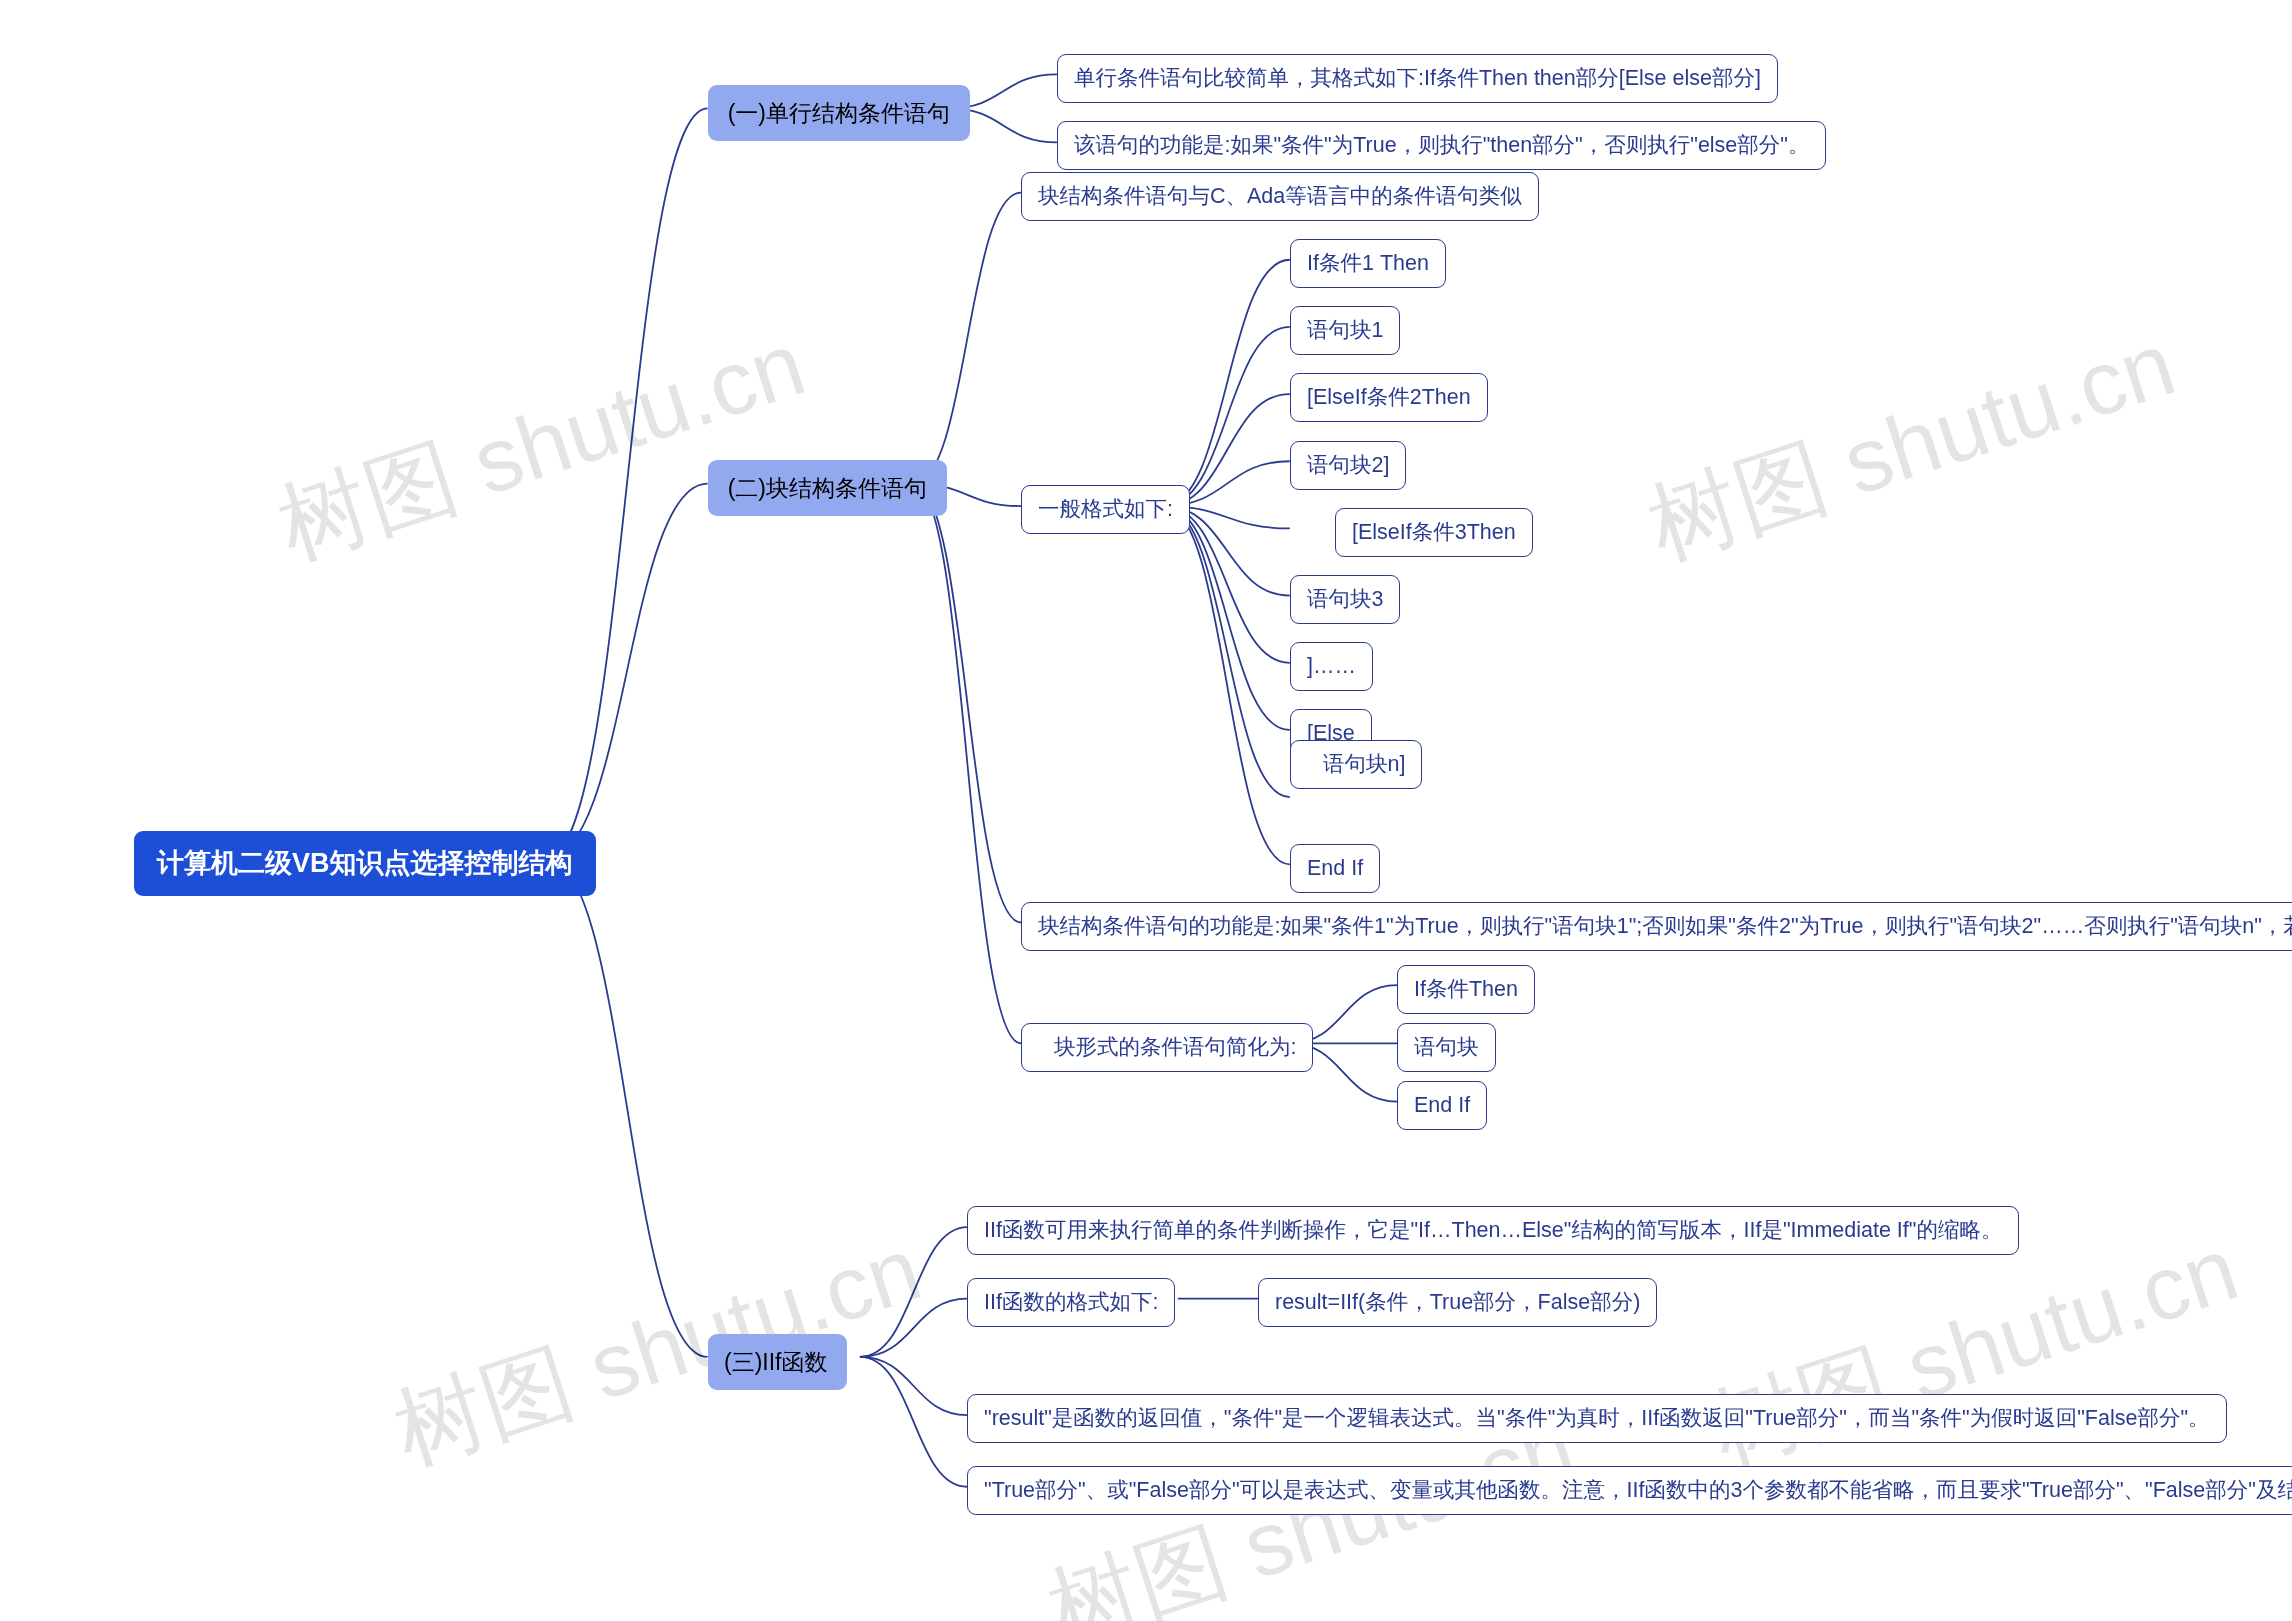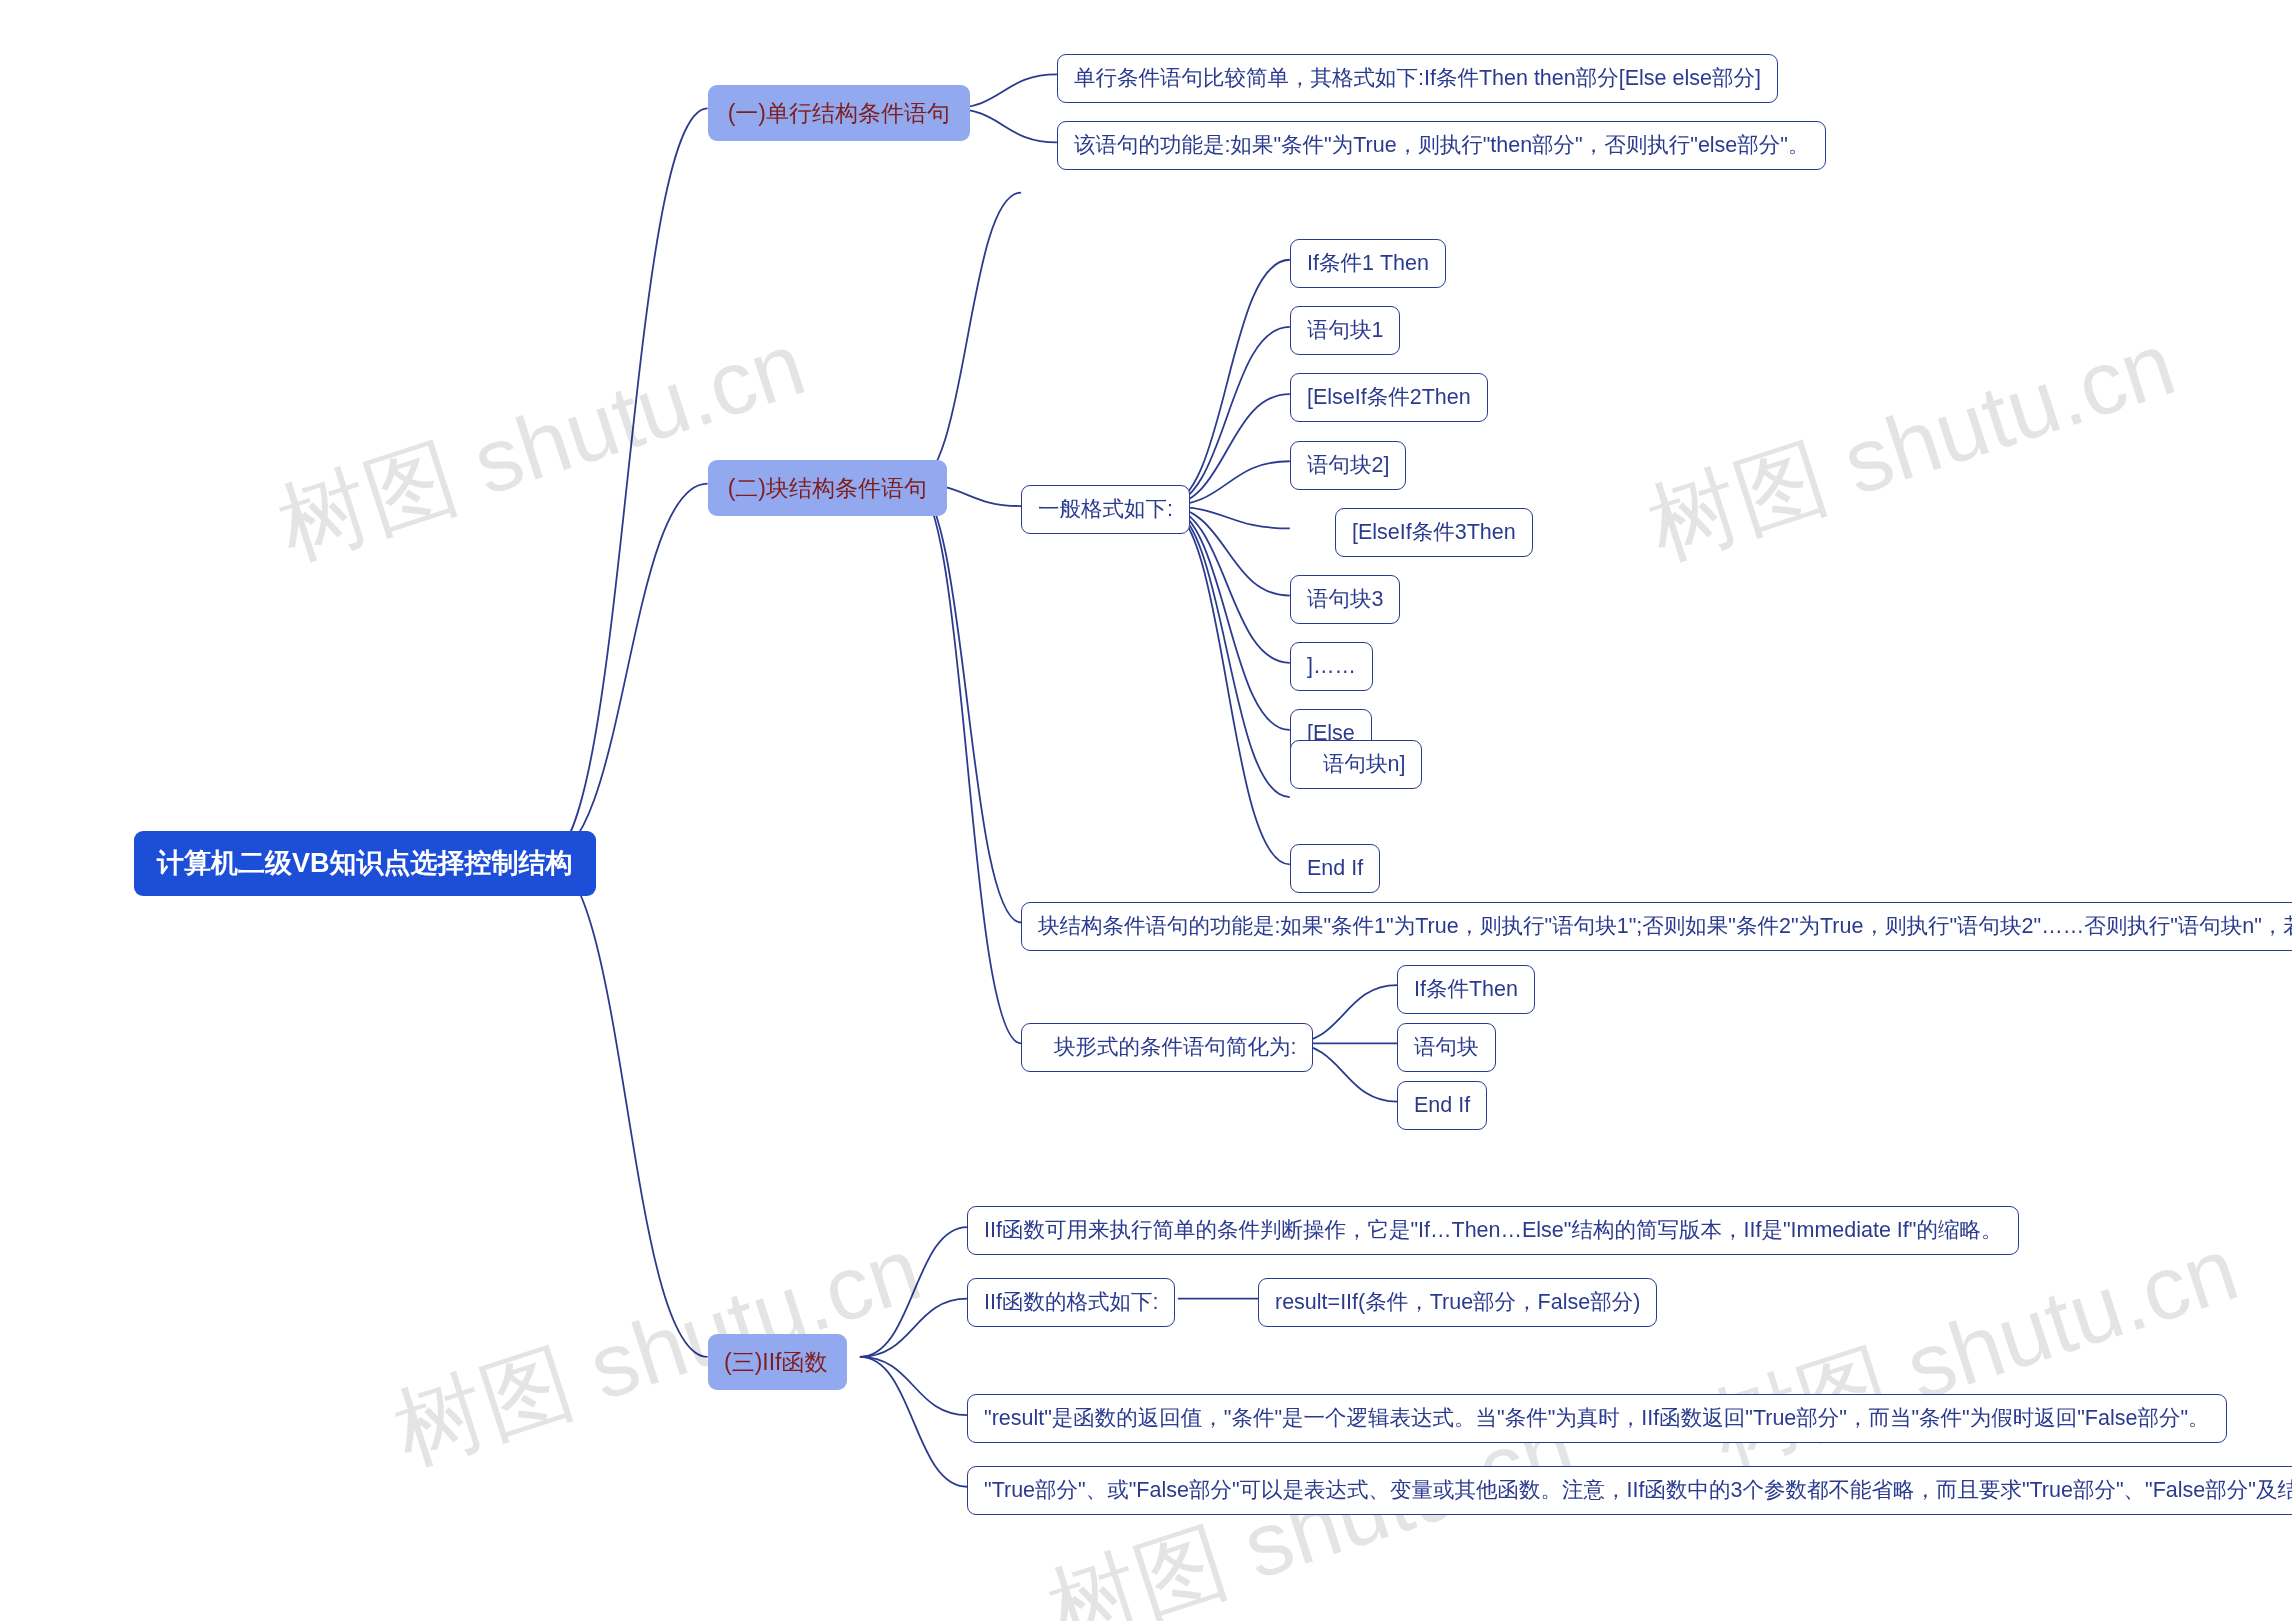--- a/index.html
+++ b/index.html
@@ -35,21 +35,21 @@
     background: #1d4ed8;
     color: #ffffff;
     border: none;
     font-size: 27px;
     font-weight: 600;
     padding: 14.3px 23px;
     border-radius: 9px;
   }
   .section {
     background: #93a9ef;
-    color: #7f1d1d;
+    color: #000000;
     border: none;
     font-weight: 500;
     font-size: 23px;
     padding: 12.5px 19.7px;
     border-radius: 9px;
   }
   svg.wires {
     position: absolute;
     left: 0; top: 0;
     width: 2293px;
@@ -122,20 +122,21 @@
   <div class="watermark" style="left:1702px; top:1290px;">树图 shutu.cn</div>
 
   <div class="node root" style="left:134px; top:831px;">计算机二级VB知识点选择控制结构</div>
 
   <div class="node section" style="left:708px; top:85px;">(一)单行结构条件语句</div>
   <div class="node" style="left:1057px; top:54px;">单行条件语句比较简单，其格式如下:If条件Then then部分[Else else部分]</div>
   <div class="node" style="left:1057px; top:121px;">该语句的功能是:如果"条件"为True，则执行"then部分"，否则执行"else部分"。</div>
 
   <div class="node section" style="left:708px; top:460px;">(二)块结构条件语句</div>
 
+  <div class="node" style="left:1021px; top:172px;">块结构条件语句与C、Ada等语言中的条件语句类似</div>
 
   <div class="node" style="left:1021px; top:485px;">一般格式如下:</div>
 
   <div class="node" style="left:1290px; top:239px;text-align:center;">If条件1 Then</div>
   <div class="node" style="left:1290px; top:306px;">语句块1</div>
   <div class="node" style="left:1290px; top:373px;">[ElseIf条件2Then</div>
   <div class="node" style="left:1290px; top:441px;">语句块2]</div>
   <div class="node" style="left:1290px; top:508px;margin-left:45px;">[ElseIf条件3Then</div>
   <div class="node" style="left:1290px; top:575px;">语句块3</div>
   <div class="node" style="left:1290px; top:642px;">]……</div>

